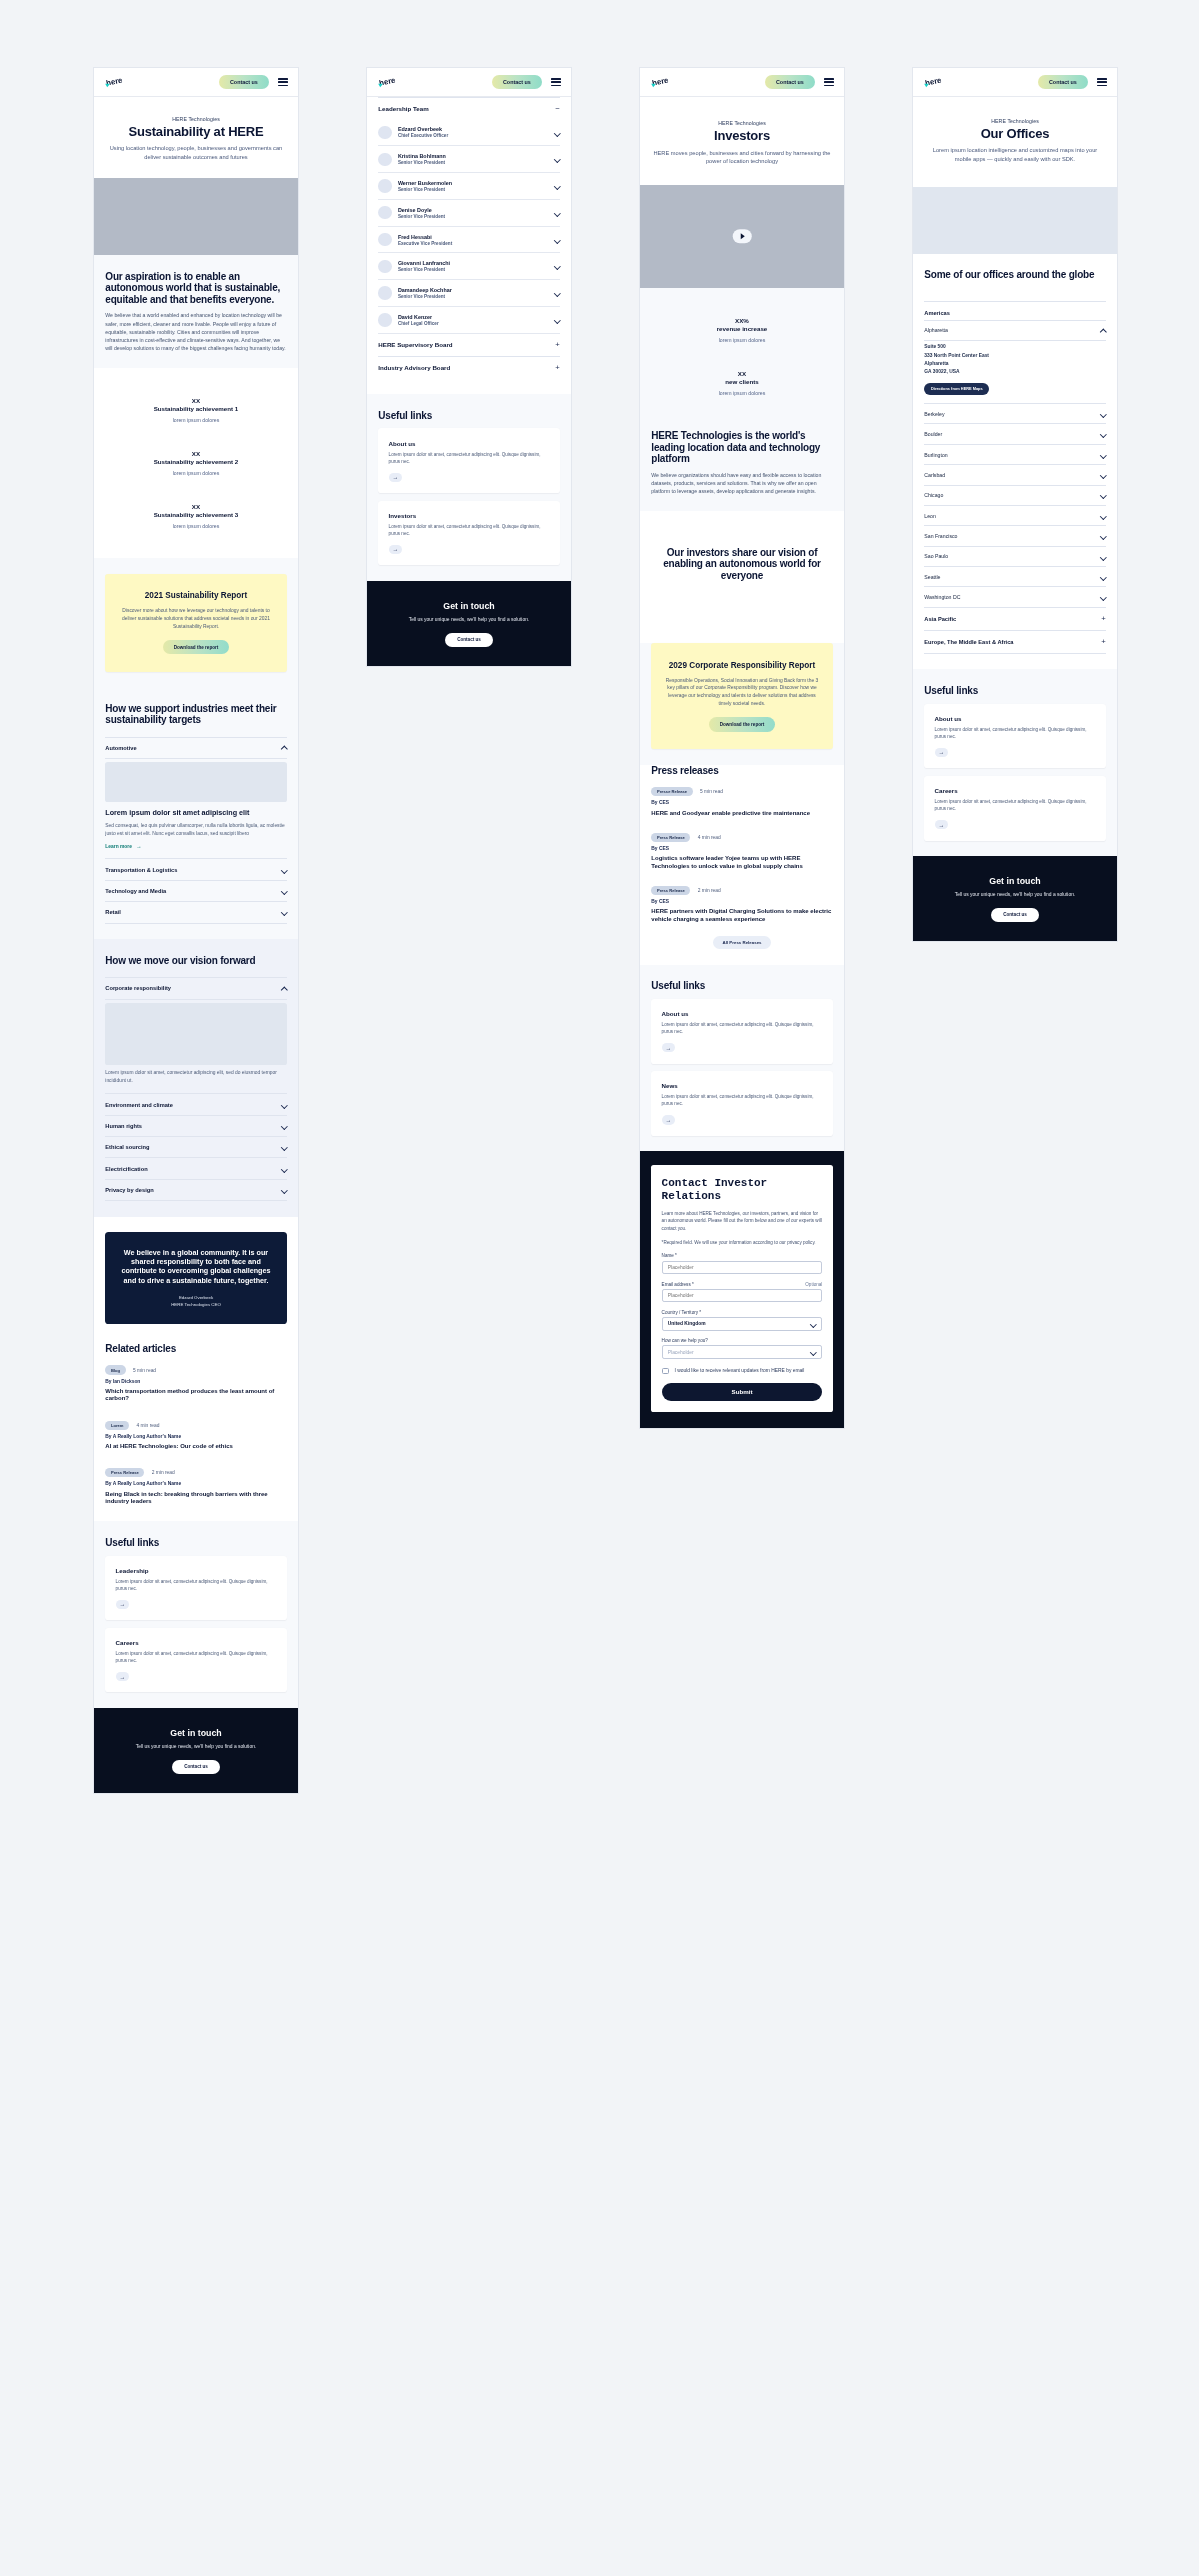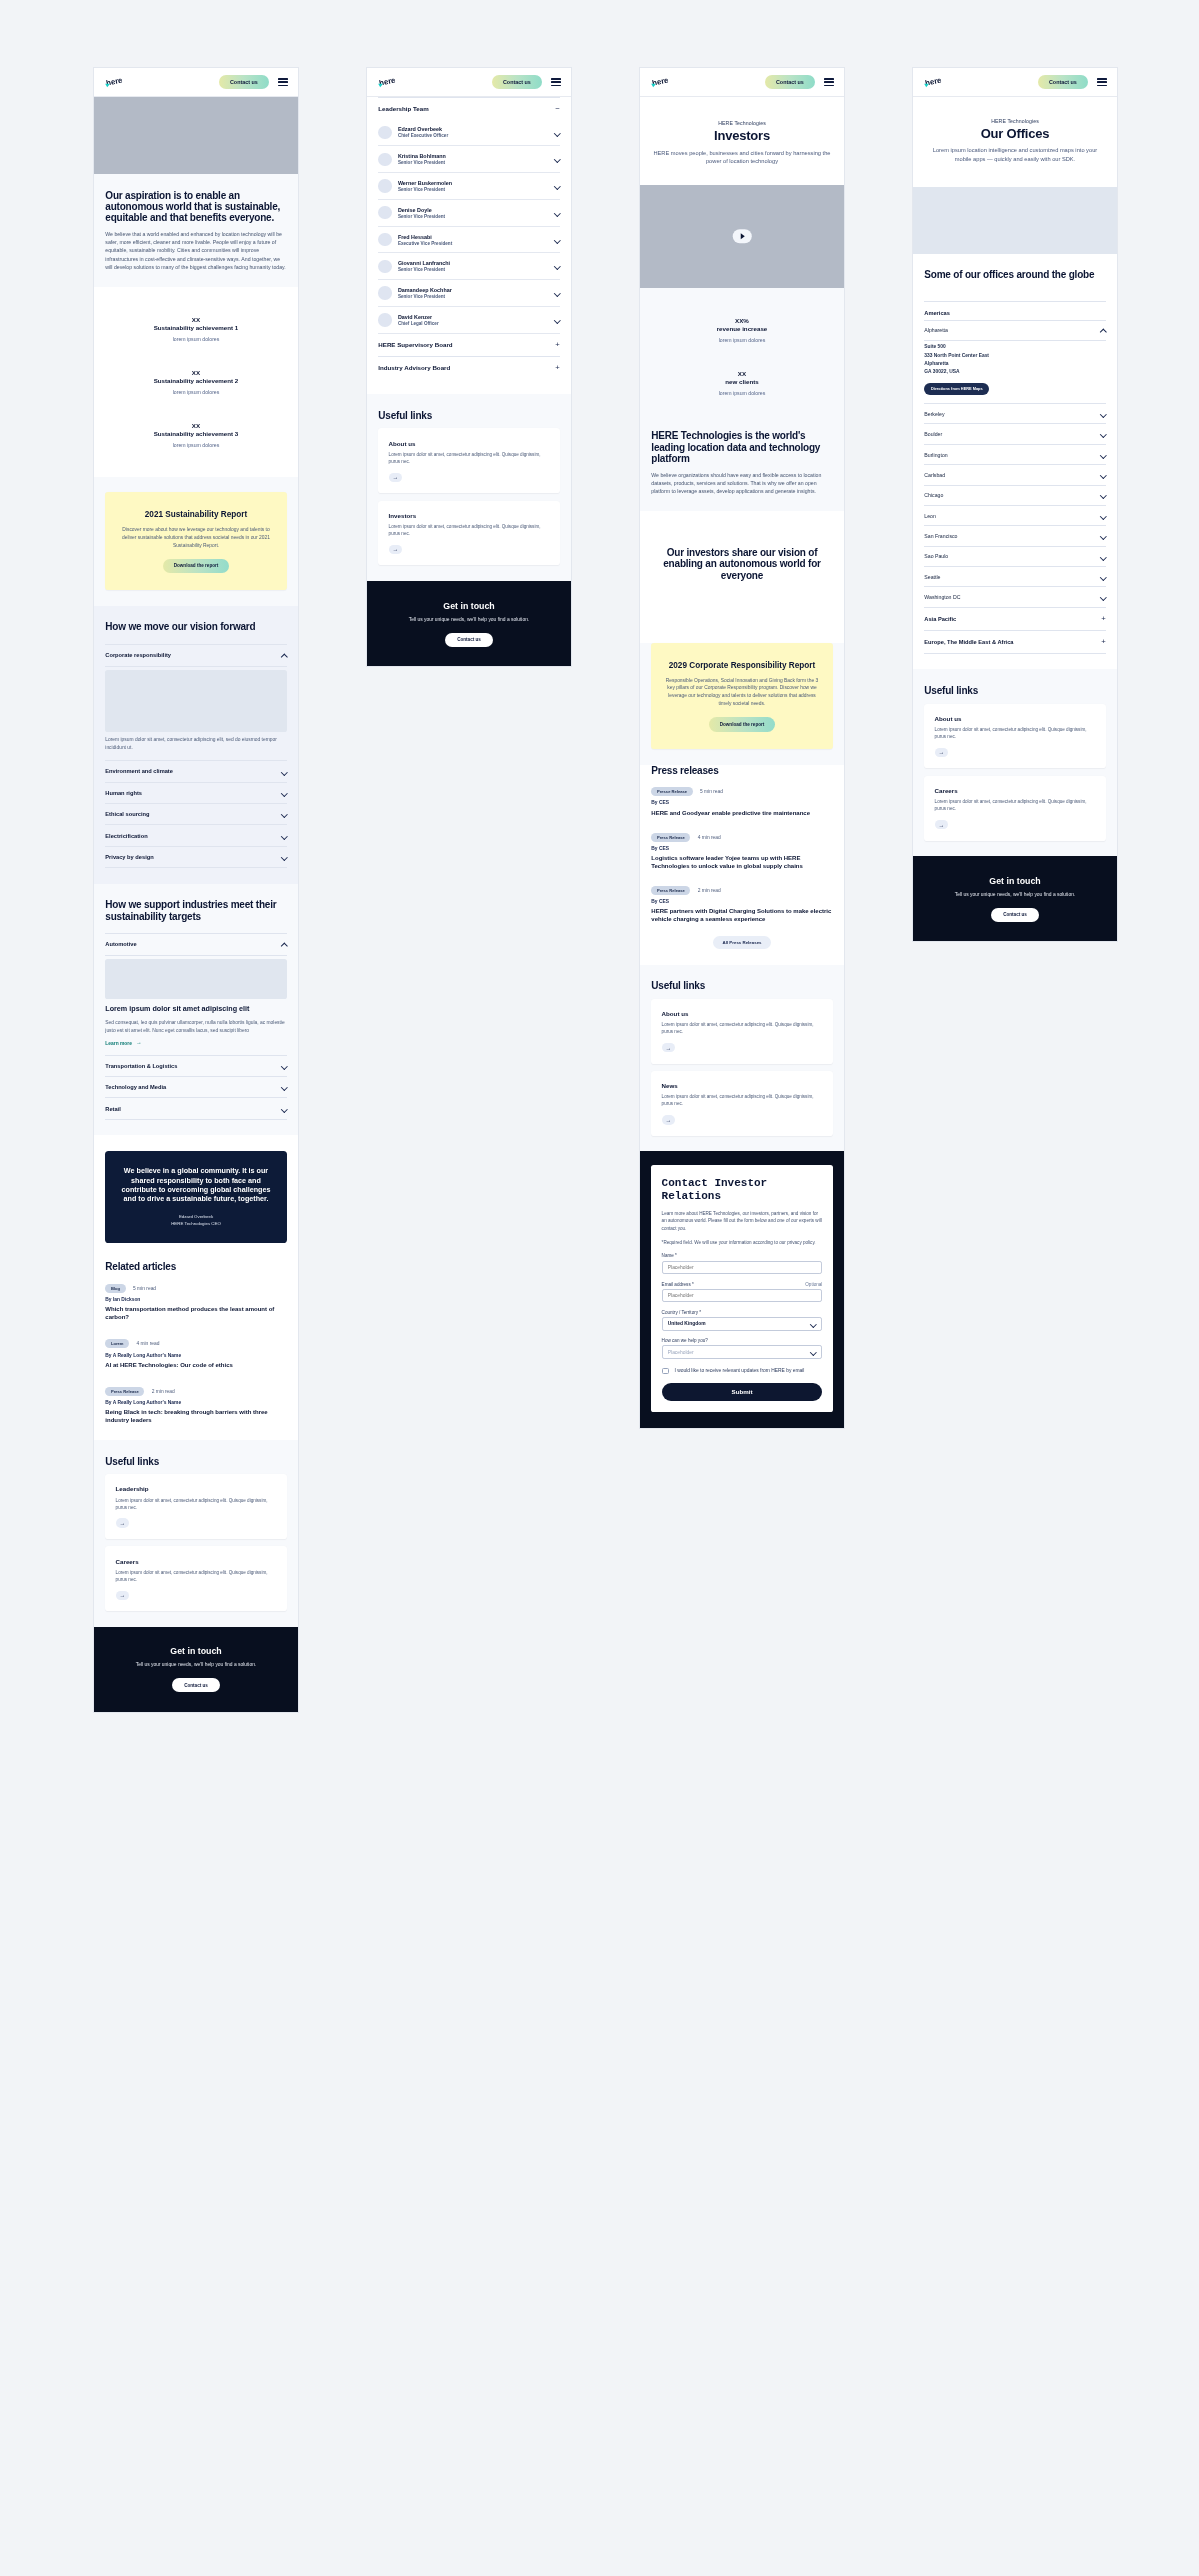--- a/index.html
+++ b/index.html
@@ -260,20 +260,25 @@
         </div>
         <div class="hdr-spacer"></div>
         <button class="btn-contact">Contact us</button>
         <div class="burger">
             <i></i>
             <i></i>
             <i></i>
           </div>
       </div>
 
+      <div class="hero">
+        <div class="eyebrow">HERE Technologies</div>
+        <h1>Sustainability at HERE</h1>
+        <p>Using location technology, people, businesses and governments can deliver sustainable outcomes and futures</p>
+      </div>
       <div class="imgbox"></div>
 
       <div class="sec tint">
         <h2 class="big">Our aspiration is to enable an autonomous world that is sustainable, equitable and that benefits everyone.</h2>
         <p class="body">We believe that a world enabled and enhanced by location technology will be safer, more efficient, cleaner and more livable. People will enjoy a future of equitable, sustainable mobility. Cities and communities will improve infrastructures in cost-effective and climate-sensitive ways. And together, we will develop solutions to many of the biggest challenges facing humanity today.</p>
       </div>
 
       <div class="sec white">
         <div class="stat">
           <div class="num">XX</div>
@@ -290,54 +295,20 @@
           <div class="lbl">Sustainability achievement 3</div>
           <div class="sub">lorem ipsum dolores</div>
         </div>
       </div>
 
       <div class="sec tint">
         <div class="card">
           <h3>2021 Sustainability Report</h3>
           <p>Discover more about how we leverage our technology and talents to deliver sustainable solutions that address societal needs in our 2021 Sustainability Report.</p>
           <button class="pill-green">Download the report</button>
-        </div>
-      </div>
-
-      <div class="sec lav">
-        <h2 class="big">How we move our vision forward</h2>
-        <div class="acc" style="margin-top:11.3px;">
-          <div class="acc-row">
-            <span class="t">Corporate responsibility</span>
-            <span class="chev up"></span>
-          </div>
-          <div class="acc-panel">
-            <div class="ph" style="height:62px"></div>
-            <p>Lorem ipsum dolor sit amet, consectetur adipiscing elit, sed do eiusmod tempor incididunt ut.</p>
-          </div>
-          <div class="acc-row">
-            <span class="t">Environment and climate</span>
-            <span class="chev"></span>
-          </div>
-          <div class="acc-row">
-            <span class="t">Human rights</span>
-            <span class="chev"></span>
-          </div>
-          <div class="acc-row">
-            <span class="t">Ethical sourcing</span>
-            <span class="chev"></span>
-          </div>
-          <div class="acc-row">
-            <span class="t">Electricification</span>
-            <span class="chev"></span>
-          </div>
-          <div class="acc-row">
-            <span class="t">Privacy by design</span>
-            <span class="chev"></span>
-          </div>
         </div>
       </div>
 
       <div class="sec tint">
         <h2 class="big">How we support industries meet their sustainability targets</h2>
         <div class="acc" style="margin-top:11.3px;">
           <div class="acc-row">
             <span class="t">Automotive</span>
             <span class="chev up"></span>
           </div>
@@ -358,20 +329,54 @@
             <span class="t">Technology and Media</span>
             <span class="chev"></span>
           </div>
           <div class="acc-row">
             <span class="t">Retail</span>
             <span class="chev"></span>
           </div>
         </div>
       </div>
 
+      <div class="sec lav">
+        <h2 class="big">How we move our vision forward</h2>
+        <div class="acc" style="margin-top:11.3px;">
+          <div class="acc-row">
+            <span class="t">Corporate responsibility</span>
+            <span class="chev up"></span>
+          </div>
+          <div class="acc-panel">
+            <div class="ph" style="height:62px"></div>
+            <p>Lorem ipsum dolor sit amet, consectetur adipiscing elit, sed do eiusmod tempor incididunt ut.</p>
+          </div>
+          <div class="acc-row">
+            <span class="t">Environment and climate</span>
+            <span class="chev"></span>
+          </div>
+          <div class="acc-row">
+            <span class="t">Human rights</span>
+            <span class="chev"></span>
+          </div>
+          <div class="acc-row">
+            <span class="t">Ethical sourcing</span>
+            <span class="chev"></span>
+          </div>
+          <div class="acc-row">
+            <span class="t">Electricification</span>
+            <span class="chev"></span>
+          </div>
+          <div class="acc-row">
+            <span class="t">Privacy by design</span>
+            <span class="chev"></span>
+          </div>
+        </div>
+      </div>
+
       <div class="sec white">
         <div class="quote">
           <div class="q">We believe in a global community. It is our shared responsibility to both face and contribute to overcoming global challenges and to drive a sustainable future, together.</div>
           <div class="who">Edzard Overbeek</div>
           <div class="who" style="margin-top:0">HERE Technologies CEO</div>
         </div>
       </div>
 
       <div class="sec white" style="padding-top:3.1px">
         <h2 class="big">Related articles</h2>

